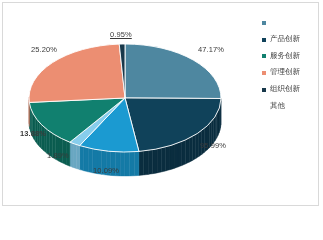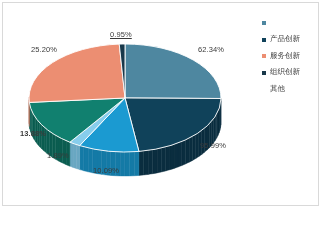--- a/index.html
+++ b/index.html
@@ -146,38 +146,42 @@
           <path d="M 122 95 L 217.99582821688838 95.50341863033469 A 96 54 0 0 1 135.93652744320178 148.4279461279985 Z" fill="#10425a" stroke="#ffffff" stroke-width="0.9" stroke-linejoin="round"></path>
           <path d="M 122 95 L 135.93652744320178 148.4279461279985 A 96 54 0 0 1 76.64644574158467 142.59379983608878 Z" fill="#1b9ad1" stroke="#ffffff" stroke-width="0.9" stroke-linejoin="round"></path>
           <path d="M 122 95 L 76.64644574158467 142.59379983608878 A 96 54 0 0 1 66.88627975878234 139.21435292338427 Z" fill="#87cdec" stroke="#ffffff" stroke-width="0.9" stroke-linejoin="round"></path>
           <path d="M 122 95 L 66.88627975878234 139.21435292338427 A 96 54 0 0 1 26.32263549704126 99.423479462979 Z" fill="#11806f" stroke="#ffffff" stroke-width="0.9" stroke-linejoin="round"></path>
           <path d="M 122 95 L 26.32263549704126 99.423479462979 A 96 54 0 0 1 116.2391888569308 41.09731506524622 Z" fill="#ec8e72" stroke="#ffffff" stroke-width="0.9" stroke-linejoin="round"></path>
           <path d="M 122 95 L 116.2391888569308 41.09731506524622 A 96 54 0 0 1 121.99999999999999 41 Z" fill="#18384a" stroke="#ffffff" stroke-width="0.9" stroke-linejoin="round"></path>
         </g>
     </svg>
 
     <div class="data-label" style="left:107px; top:27px;text-decoration:underline;">0.95%</div>
-    <div class="data-label" style="left:195px; top:42px;">62.34%</div>
+    <div class="data-label" style="left:195px; top:42px;">47.17%</div>
     <div class="data-label" style="left:197px; top:138px;">95.99%</div>
     <div class="data-label" style="left:82px; top:163px;padding-left:8px;">10.09%</div>
     <div class="data-label" style="left:44px; top:148px;">1.89%</div>
     <div class="data-label" style="left:17px; top:126px;font-weight:bold;">13.88%</div>
     <div class="data-label" style="left:28px; top:42px;">25.20%</div>
   </div>
 
   <div class="legend">
     <div class="legend-item">
       <span class="legend-marker" style="background: rgb(78, 135, 160);"></span>
       <span class="legend-label">产品创新</span>
     </div>
     <div class="legend-item">
       <span class="legend-marker" style="background: rgb(16, 66, 90);"></span>
       <span class="legend-label">服务创新</span>
     </div>
     <div class="legend-item">
+      <span class="legend-marker" style="background: rgb(17, 128, 111);"></span>
+      <span class="legend-label">管理创新</span>
+    </div>
+    <div class="legend-item">
       <span class="legend-marker" style="background: rgb(236, 142, 114);"></span>
       <span class="legend-label">组织创新</span>
     </div>
     <div class="legend-item">
       <span class="legend-marker" style="background: rgb(24, 56, 74);"></span>
       <span class="legend-label">其他</span>
     </div>
   </div>
 
 </div>

